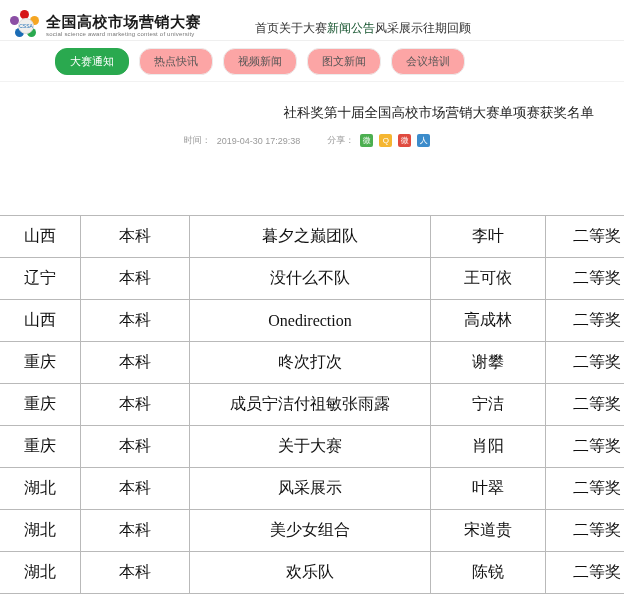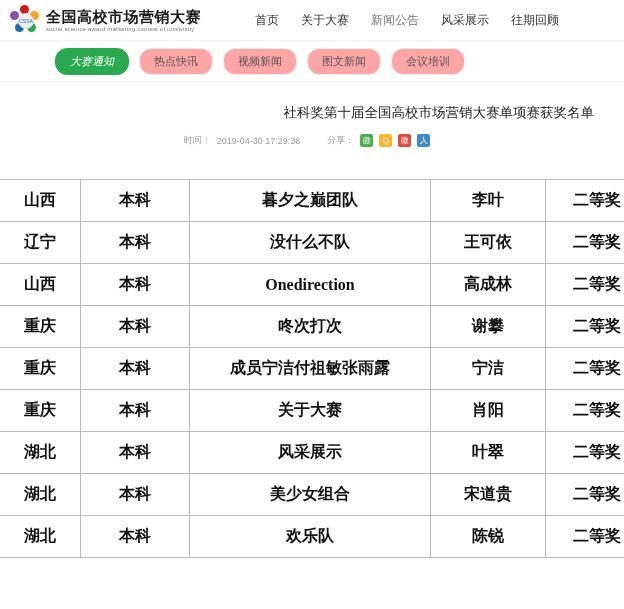--- a/index.html
+++ b/index.html
@@ -12,21 +12,21 @@
     background: #ffffff;
     font-family: "Liberation Sans", sans-serif;
     color: #333;
     overflow: hidden;
   }
 
   
   .site-header {
     height: 40px;
     display: flex;
-    align-items: center;
+    align-items: flex-end;
     padding: 0 0 0 10px;
     border-bottom: 1px solid #efefef;
     position: relative;
   }
   .logo-wrap {
     display: flex;
     align-items: center;
     gap: 6px;
   }
   .logo-mark {
@@ -72,34 +72,33 @@
   }
   .logo-text .en {
     font-size: 6px;
     color: #777;
     line-height: 8px;
     letter-spacing: 0.2px;
   }
   .main-nav {
     position: absolute;
     left: 255px;
-    top: 0;
+    top: 8px;
     height: 40px;
     display: flex;
     align-items: center;
-    gap: 22px;
   }
   .main-nav a {
     font-size: 12px;
     color: #333;
     text-decoration: none;
     white-space: nowrap;
   }
   .main-nav a.active {
-    color: #737373;
+    color: #14532d;
   }
 
   
   .subnav {
     height: 40px;
     display: flex;
     align-items: center;
     padding-left: 55px;
     gap: 10px;
     border-bottom: 1px solid #f2f2f2;
@@ -111,21 +110,20 @@
     background: #fca5a5;
     color: #555;
     border: 1px solid #ececec;
     white-space: nowrap;
     cursor: pointer;
   }
   .pill.active {
     background: #2aa94f;
     color: #fff;
     border-color: #2aa94f;
-    font-style: italic;
   }
 
   
   .article {
     padding: 22px 30px 0 30px;
   }
   .article-title {
     font-size: 13.5px;
     color: #222;
     text-align: right;
@@ -153,23 +151,22 @@
     text-align: center;
     cursor: pointer;
   }
   .s-wechat { background: #4caf50; }
   .s-qzone  { background: #f5b631; }
   .s-weibo  { background: #e04a3f; }
   .s-more   { background: #3c8ccb; }
 
   
   .table-wrap {
-    margin-top: 32px;
+    margin-top: 68px;
     padding: 0 0px;
-    font-weight: bold;
   }
   table.award {
     border-collapse: collapse;
     width: 624px;
     table-layout: fixed;
   }
   table.award td {
     border-top: 1px solid #b9b9b9;
     border-bottom: 1px solid #b9b9b9;
     border-left: 1px solid #b9b9b9;

